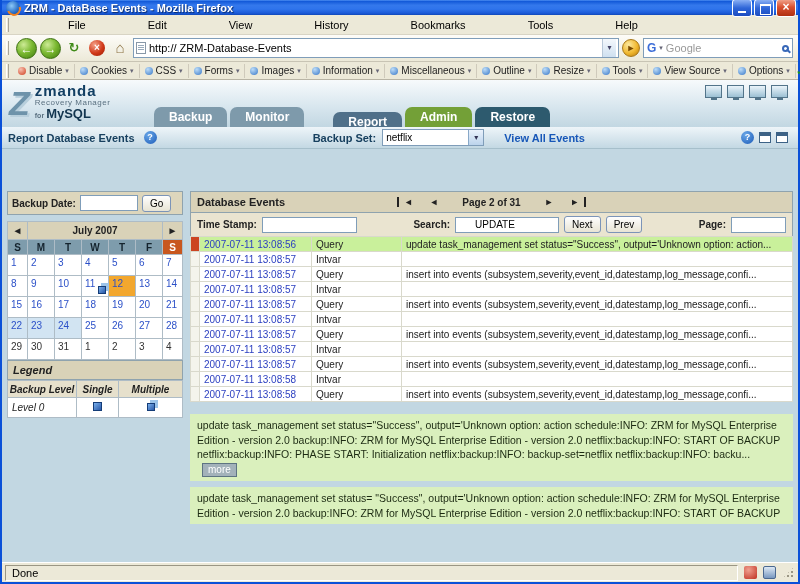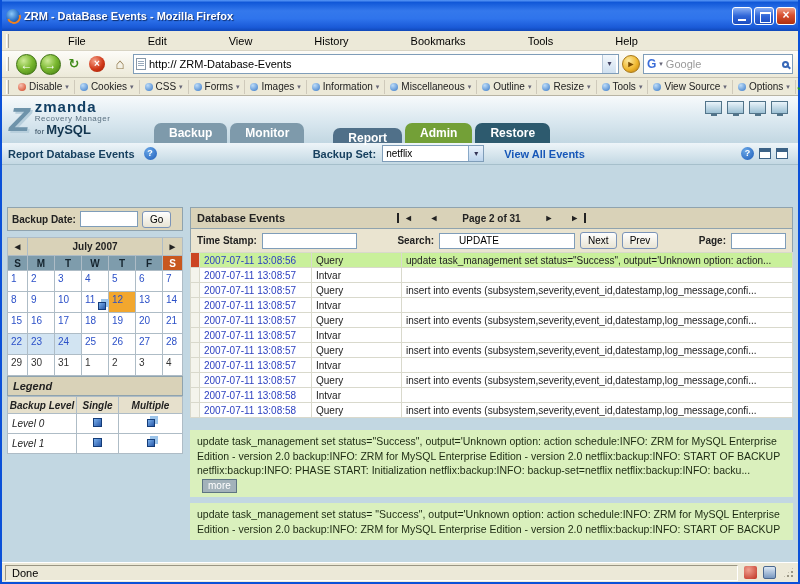--- a/index.html
+++ b/index.html
@@ -1,21 +1,21 @@
 <!DOCTYPE html>
 <html><head>
 <meta charset="utf-8">
 <style>
   *{margin:0;padding:0;box-sizing:border-box;}
   body{width:800px;height:584px;overflow:hidden;font-family:"Liberation Sans","DejaVu Sans",sans-serif;font-size:11px;background:#ece9d8;}
   .window{width:800px;height:584px;display:flex;flex-direction:column;background:#ece9d8;
     border-left:2px solid #0a50d8;border-right:2px solid #0a50d8;border-bottom:2px solid #0a50d8;}
 
   
-  .titlebar{height:31px;flex:0 0 auto;display:flex;align-items:center;padding:0 2px 0 4px;color:#fff;
+  .titlebar{height:15px;flex:0 0 auto;display:flex;align-items:center;padding:0 2px 0 4px;color:#fff;
     background:linear-gradient(180deg,#5a9af8 0%,#1158d8 8%,#3478ec 35%,#2f74ec 60%,#1a5ad8 88%,#1048b8 100%);}
   .ff-icon{width:14px;height:14px;border-radius:50%;margin-right:4px;position:relative;flex:0 0 auto;
     background:radial-gradient(circle at 40% 35%,#8cc8f8 0%,#2a70c8 55%,#123c80 100%);}
   .ff-icon::after{content:"";position:absolute;top:1px;left:1px;width:10px;height:10px;border-radius:50%;
     border:2px solid transparent;border-right-color:#f08020;border-bottom-color:#f08020;transform:rotate(25deg);}
   .titlebar .title{flex:1;font-weight:bold;font-size:11px;text-shadow:1px 1px 1px #0a2a6a;white-space:nowrap;overflow:hidden;}
   .winbtn{width:20px;height:18px;margin-left:2px;border:1px solid #fff;border-radius:3px;position:relative;
     color:#fff;font-size:12px;font-weight:bold;text-align:center;line-height:15px;}
   .btn-min,.btn-max{background:linear-gradient(180deg,#8ab0f4,#2f66d8 50%,#1c4cc0);}
   .btn-close{background:linear-gradient(180deg,#f0a088,#d85030 45%,#b03010);}
@@ -145,21 +145,21 @@
   .pager{position:absolute;left:0;right:0;text-align:center;font-size:10px;color:#222;}
   .pager span{display:inline-block;vertical-align:middle;}
   .pg-btn{padding:0 5px;font-size:9px;}
   .pg-first{border-left:2px solid #222;margin-right:4px;}
   .pg-last{border-right:2px solid #222;margin-left:4px;}
   .pg-text{font-weight:bold;margin:0 16px;}
   .ev-controls{display:flex;align-items:center;gap:5px;background:#eae4d0;border:1px solid #8fa3ae;border-bottom:0;padding:3px 6px;height:24px;font-size:10px;}
   .ev-controls .lbl{font-weight:bold;color:#222;}
   .ctl-input{height:16px;border:1px solid #7f9db9;font-family:inherit;font-size:10px;padding:0 2px;}
   .in-ts{width:95px;}
-  .in-search{width:136px;padding-left:19px;}
+  .in-search{width:104px;padding-left:19px;}
   .in-page{width:55px;}
   .sp{margin-left:auto;}
 
   table.ev-table{width:100%;border-collapse:collapse;background:#fff;border:1px solid #8fa3ae;table-layout:fixed;}
   .ev-table td{border:1px solid #d9d9cc;font-size:10px;height:15px;padding:0 4px;white-space:nowrap;overflow:hidden;color:#222;}
   .ev-table td.gut{width:9px;padding:0;background:#f4f4ec;}
   .ev-table td.gut.red{background:#cc4422;}
   .ev-table td.ts{width:112px;color:#2b3fc0;}
   .ev-table td.ty{width:90px;}
   .ev-table tr.hl td{background:#c9f09b;}
@@ -417,25 +417,20 @@
               <tr>
             <th>Backup Level</th>
             <th style="width:42px">Single</th>
             <th style="width:64px">Multiple</th>
           </tr>
           <tr>
             <td>Level 0</td>
             <td class="c"><span class="single-ico"></span></td>
             <td class="c"><span class="multi-ico"></span></td>
           </tr>
-          <tr>
-            <td>Level 1</td>
-            <td class="c"><span class="single-ico"></span></td>
-            <td class="c"><span class="multi-ico"></span></td>
-          </tr>
         </tbody>
           </table>
       </div>
     </div>
 
     <div class="rightcol">
 
       <div class="ev-header">
         <span class="ev-title">Database Events</span>
         <span class="pager">

